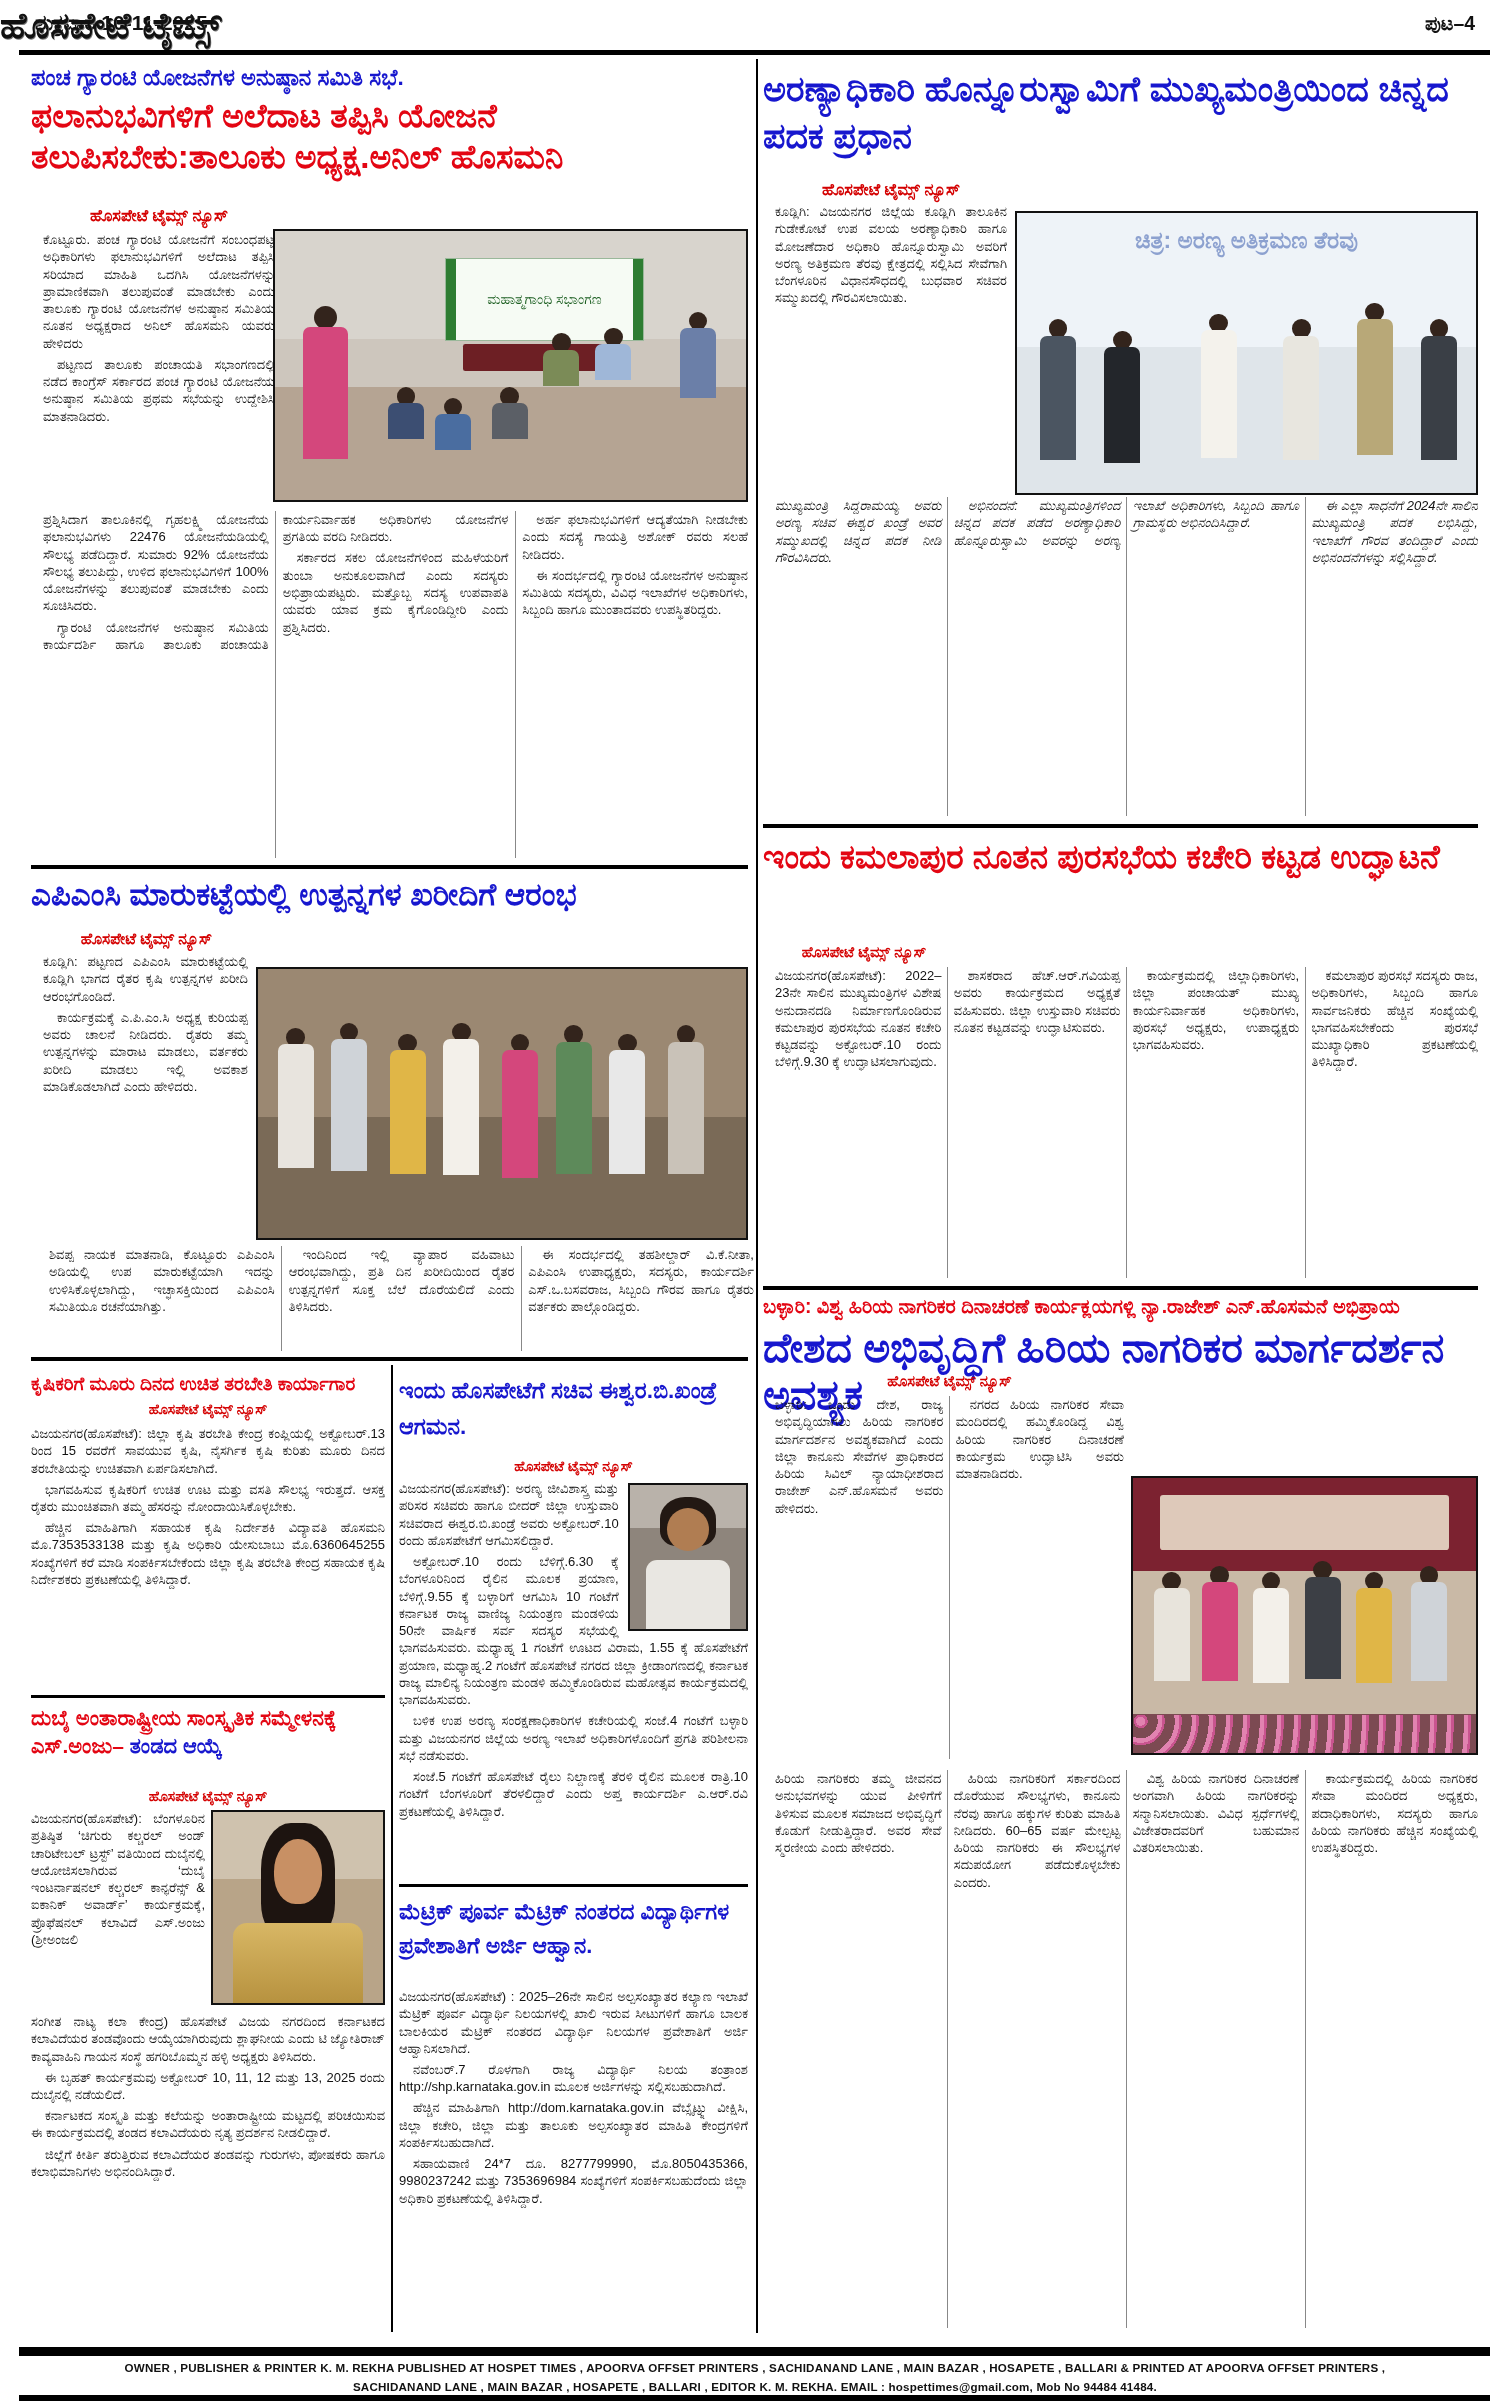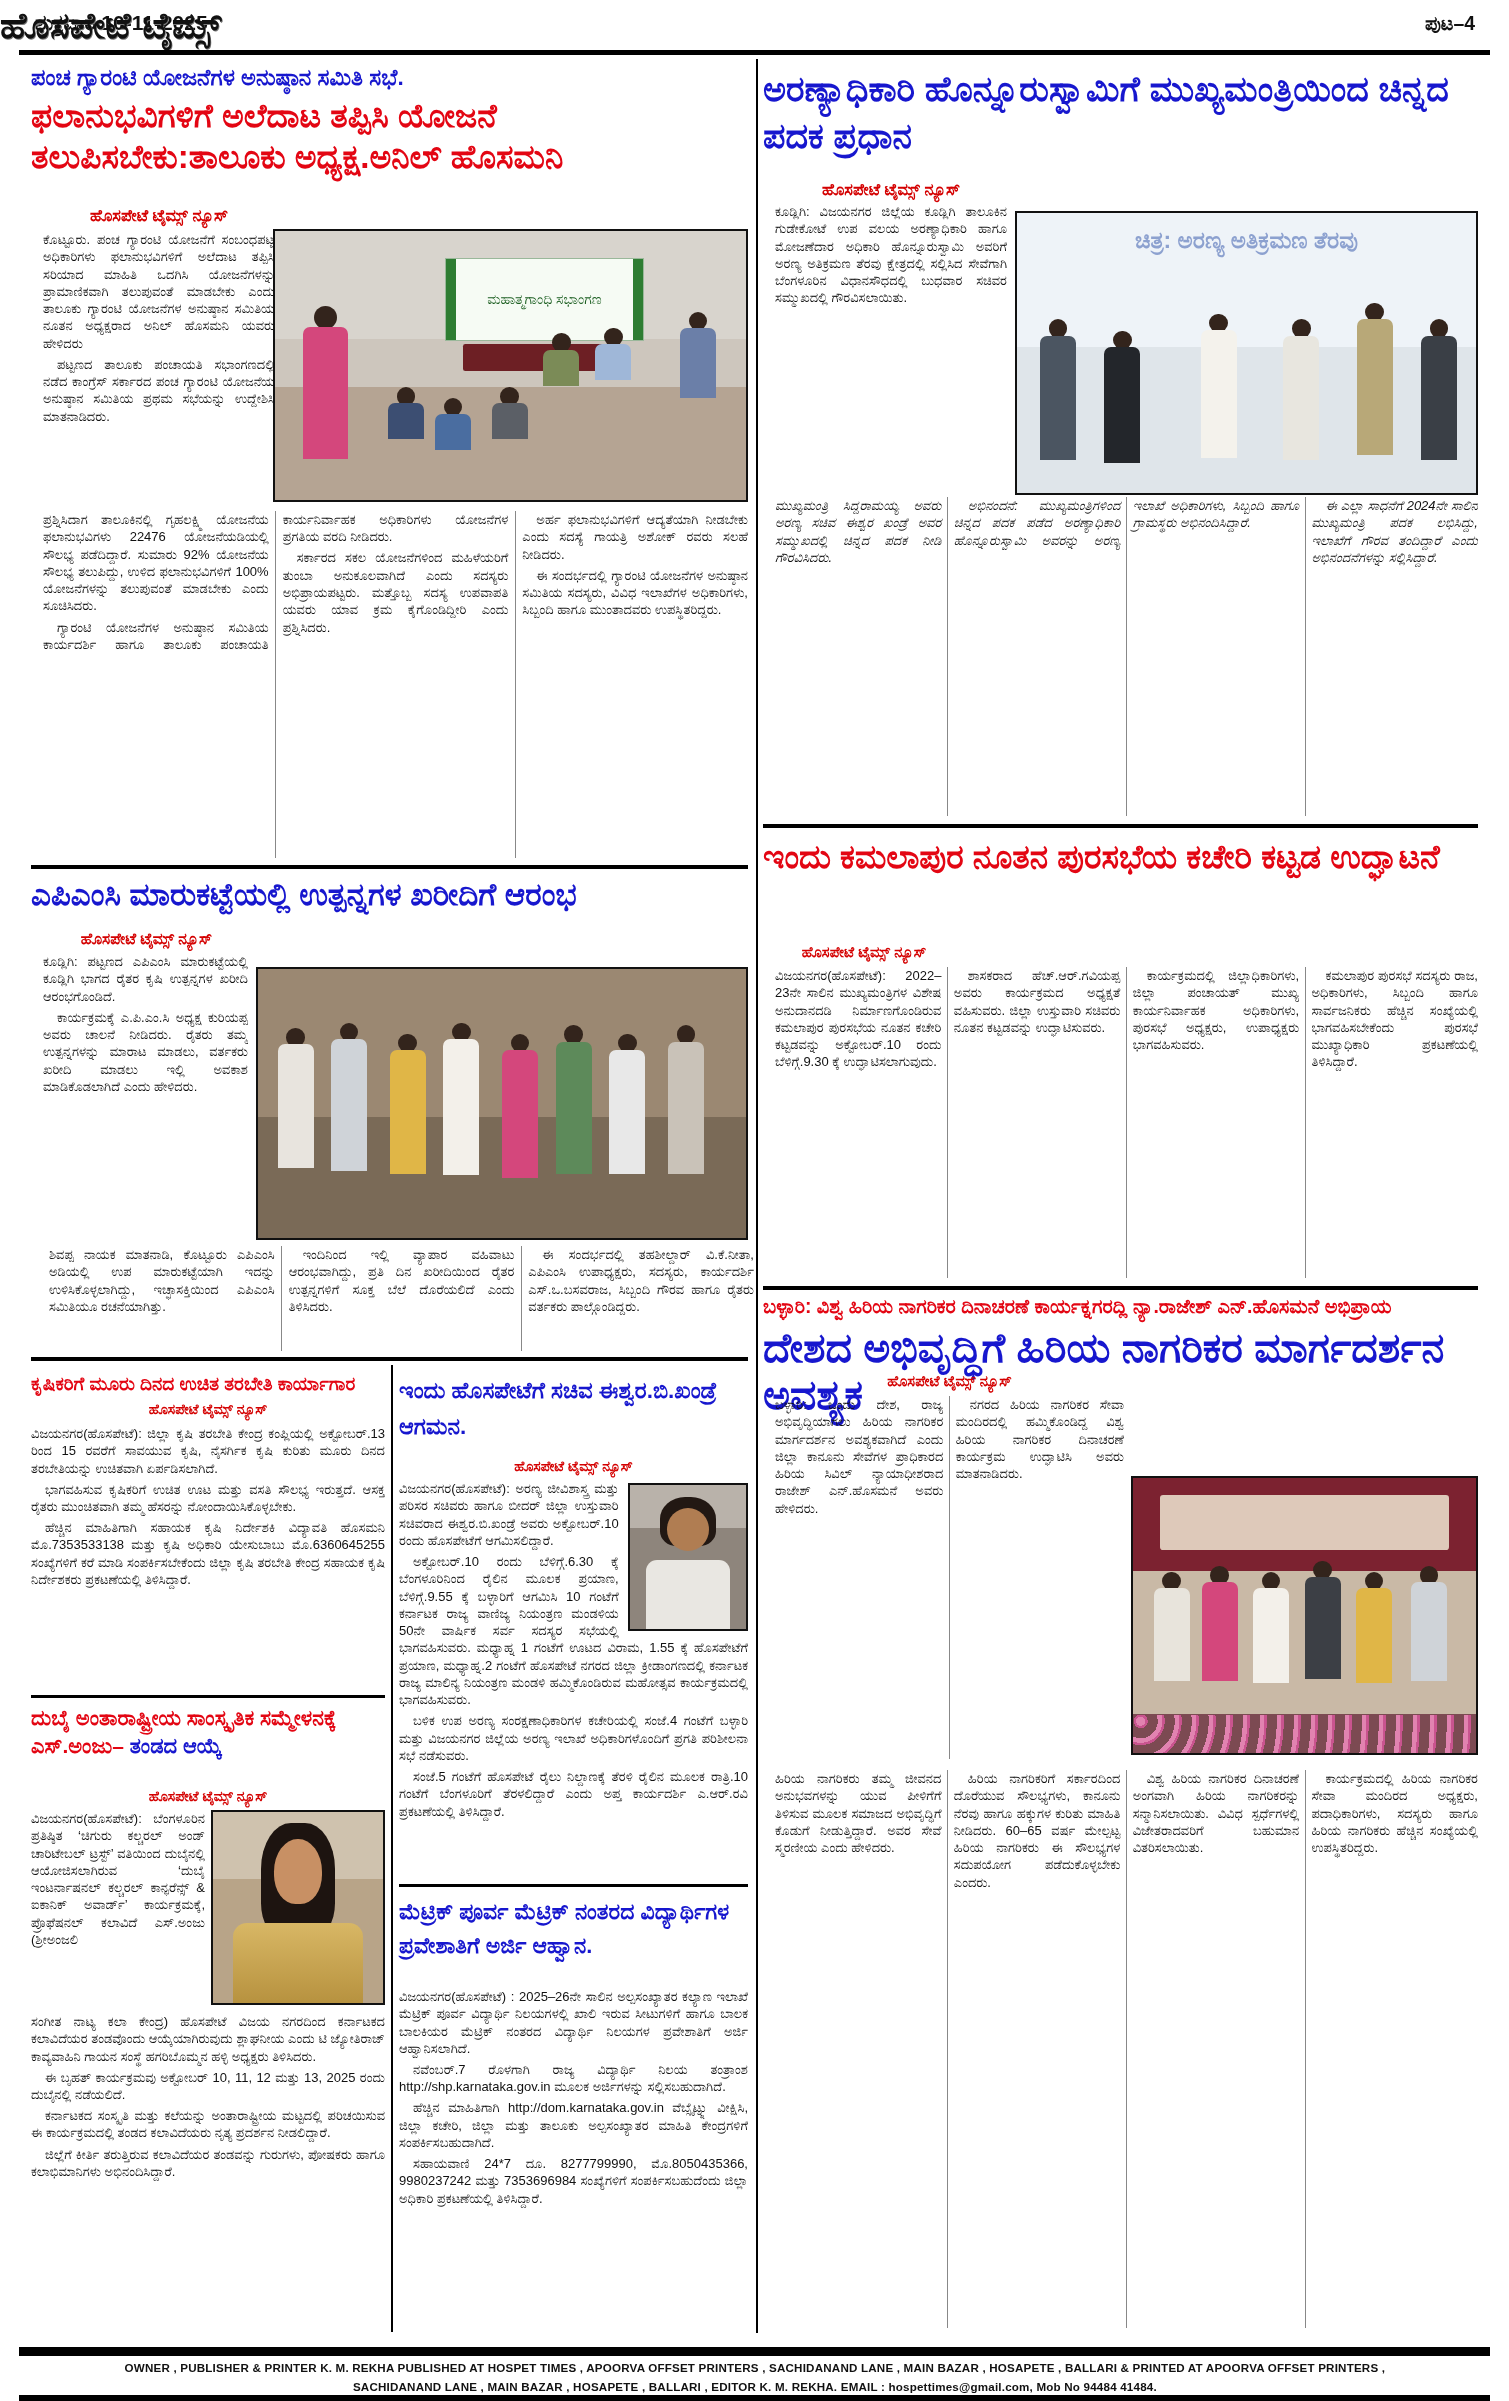--- a/index.html
+++ b/index.html
@@ -266,21 +266,21 @@
   <div class="abs byline" style="left:775px;top:944px;width:178px;font-size:14.7px;">ಹೊಸಪೇಟೆ ಟೈಮ್ಸ್ ನ್ಯೂಸ್</div>
   <div class="abs body cols4" style="left:775px;top:967px;width:703px;height:311px;">
       <p>ವಿಜಯನಗರ(ಹೊಸಪೇಟೆ): 2022–23ನೇ ಸಾಲಿನ ಮುಖ್ಯಮಂತ್ರಿಗಳ ವಿಶೇಷ ಅನುದಾನದಡಿ ನಿರ್ಮಾಣಗೊಂಡಿರುವ ಕಮಲಾಪುರ ಪುರಸಭೆಯ ನೂತನ ಕಚೇರಿ ಕಟ್ಟಡವನ್ನು ಅಕ್ಟೋಬರ್.10 ರಂದು ಬೆಳಿಗ್ಗೆ.9.30 ಕ್ಕೆ ಉದ್ಘಾಟಿಸಲಾಗುವುದು.</p>
       <p>ಶಾಸಕರಾದ ಹೆಚ್.ಆರ್.ಗವಿಯಪ್ಪ ಅವರು ಕಾರ್ಯಕ್ರಮದ ಅಧ್ಯಕ್ಷತೆ ವಹಿಸುವರು. ಜಿಲ್ಲಾ ಉಸ್ತುವಾರಿ ಸಚಿವರು ನೂತನ ಕಟ್ಟಡವನ್ನು ಉದ್ಘಾಟಿಸುವರು.</p>
       <p>ಕಾರ್ಯಕ್ರಮದಲ್ಲಿ ಜಿಲ್ಲಾಧಿಕಾರಿಗಳು, ಜಿಲ್ಲಾ ಪಂಚಾಯತ್ ಮುಖ್ಯ ಕಾರ್ಯನಿರ್ವಾಹಕ ಅಧಿಕಾರಿಗಳು, ಪುರಸಭೆ ಅಧ್ಯಕ್ಷರು, ಉಪಾಧ್ಯಕ್ಷರು ಭಾಗವಹಿಸುವರು.</p>
       <p>ಕಮಲಾಪುರ ಪುರಸಭೆ ಸದಸ್ಯರು ರಾಜ, ಅಧಿಕಾರಿಗಳು, ಸಿಬ್ಬಂದಿ ಹಾಗೂ ಸಾರ್ವಜನಿಕರು ಹೆಚ್ಚಿನ ಸಂಖ್ಯೆಯಲ್ಲಿ ಭಾಗವಹಿಸಬೇಕೆಂದು ಪುರಸಭೆ ಮುಖ್ಯಾಧಿಕಾರಿ ಪ್ರಕಟಣೆಯಲ್ಲಿ ತಿಳಿಸಿದ್ದಾರೆ.</p>
     </div>
 
   <div class="abs rule-h" style="left:763px;top:1286px;width:715px;height:3.9px;"></div>
 
-  <div class="abs center kicker-red" style="left:763px;top:1295px;width:715px;">ಬಳ್ಳಾರಿ: ವಿಶ್ವ ಹಿರಿಯ ನಾಗರಿಕರ ದಿನಾಚರಣೆ ಕಾರ್ಯಕ್ನಗರದ್ಲಿ ನ್ಯಾ.ರಾಜೇಶ್ ಎನ್.ಹೊಸಮನೆ ಅಭಿಪ್ರಾಯ</div>
+  <div class="abs center kicker-red" style="left:763px;top:1295px;width:715px;">ಬಳ್ಳಾರಿ: ವಿಶ್ವ ಹಿರಿಯ ನಾಗರಿಕರ ದಿನಾಚರಣೆ ಕಾರ್ಯಕ್ಲಯಗಳ್ಲಿ ನ್ಯಾ.ರಾಜೇಶ್ ಎನ್.ಹೊಸಮನೆ ಅಭಿಪ್ರಾಯ</div>
   <div class="abs center hl-blue" style="left:763px;top:1325px;width:715px;font-size:41px;">ದೇಶದ ಅಭಿವೃದ್ಧಿಗೆ ಹಿರಿಯ ನಾಗರಿಕರ ಮಾರ್ಗದರ್ಶನ ಅವಶ್ಯಕ</div>
   <div class="abs byline" style="left:775px;top:1373px;width:349px;font-size:14.7px;">ಹೊಸಪೇಟೆ ಟೈಮ್ಸ್ ನ್ಯೂಸ್</div>
   <div class="abs body cols2" style="left:775px;top:1396px;width:349px;height:363px;">
       <p>ಬಳ್ಳಾರಿ: ಒಂದು ದೇಶ, ರಾಜ್ಯ ಅಭಿವೃದ್ಧಿಯಾಗಲು ಹಿರಿಯ ನಾಗರಿಕರ ಮಾರ್ಗದರ್ಶನ ಅವಶ್ಯಕವಾಗಿದೆ ಎಂದು ಜಿಲ್ಲಾ ಕಾನೂನು ಸೇವೆಗಳ ಪ್ರಾಧಿಕಾರದ ಹಿರಿಯ ಸಿವಿಲ್ ನ್ಯಾಯಾಧೀಶರಾದ ರಾಜೇಶ್ ಎನ್.ಹೊಸಮನೆ ಅವರು ಹೇಳಿದರು.</p>
       <p>ನಗರದ ಹಿರಿಯ ನಾಗರಿಕರ ಸೇವಾ ಮಂದಿರದಲ್ಲಿ ಹಮ್ಮಿಕೊಂಡಿದ್ದ ವಿಶ್ವ ಹಿರಿಯ ನಾಗರಿಕರ ದಿನಾಚರಣೆ ಕಾರ್ಯಕ್ರಮ ಉದ್ಘಾಟಿಸಿ ಅವರು ಮಾತನಾಡಿದರು.</p>
     </div>
 
   <div class="abs photo" style="left:1131px;top:1476px;width:347px;height:279px;background:linear-gradient(#7c2230 0 34%,#c9b9a6 34% 86%,#7c4a52 86% 100%);">
     <div style="position:absolute;left:8%;top:6%;width:84%;height:20%;background:#f0e6d2;opacity:.85;border-radius:3.1px;"></div>
     <div class="person" style="left:6%;top:34%;">

